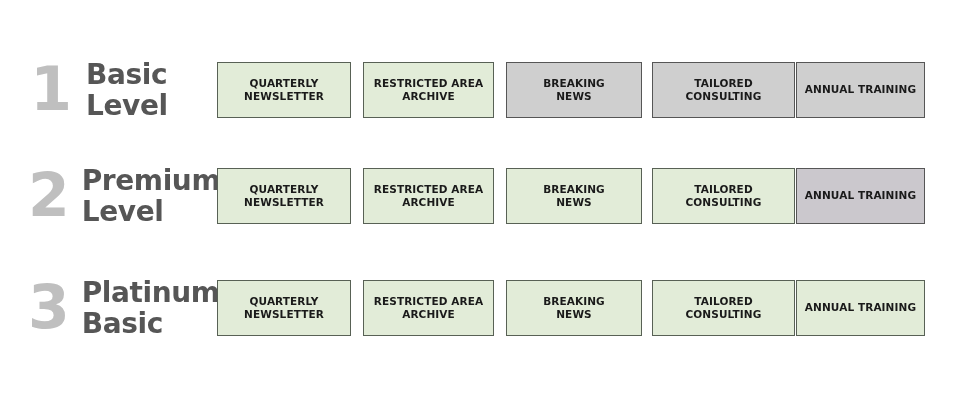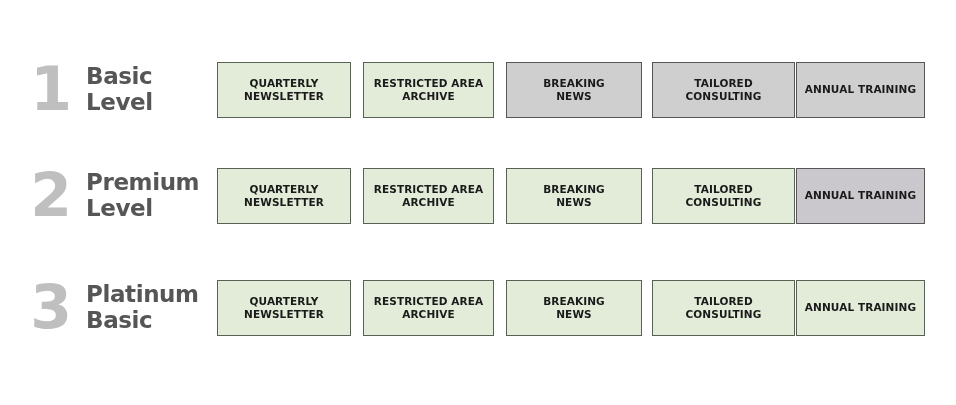--- a/index.html
+++ b/index.html
@@ -50,21 +50,21 @@
     line-height: 0.92;
     color: #bfbfbf;
     letter-spacing: -2px;
     width: 44px;
     text-align: center;
     user-select: none;
   }
 
   .tier-title {
     font-family: "DejaVu Sans", sans-serif;
-    font-size: 23px;
+    font-size: 28px;
     font-weight: bold;
     line-height: 1.12;
     color: #565656;
     letter-spacing: -0.4px;
     white-space: pre-line;
   }
 
   .feature-track {
     position: absolute;
     left: 217px;

